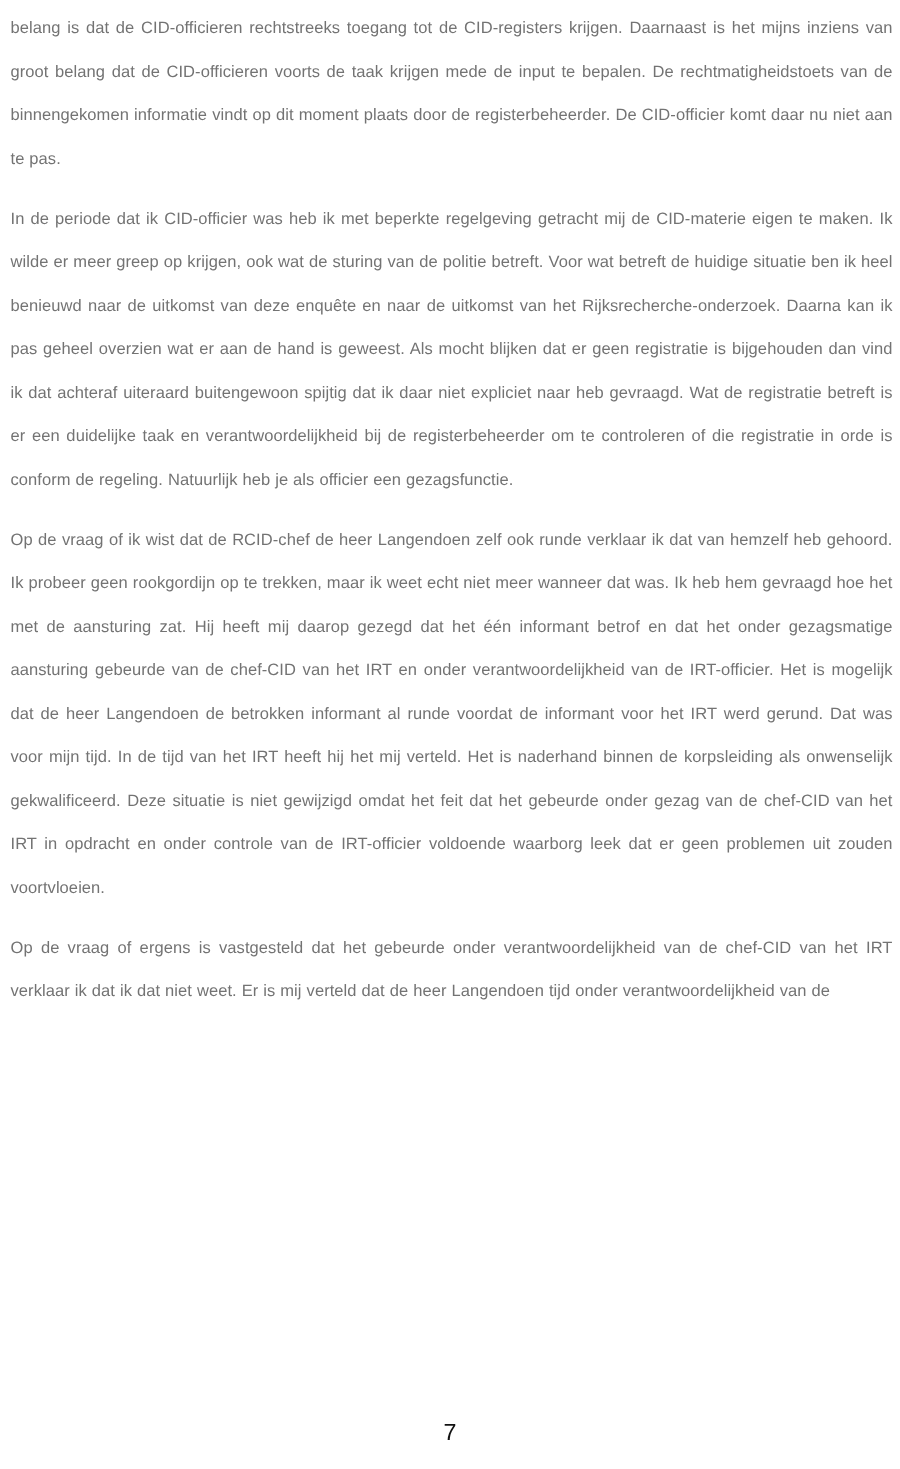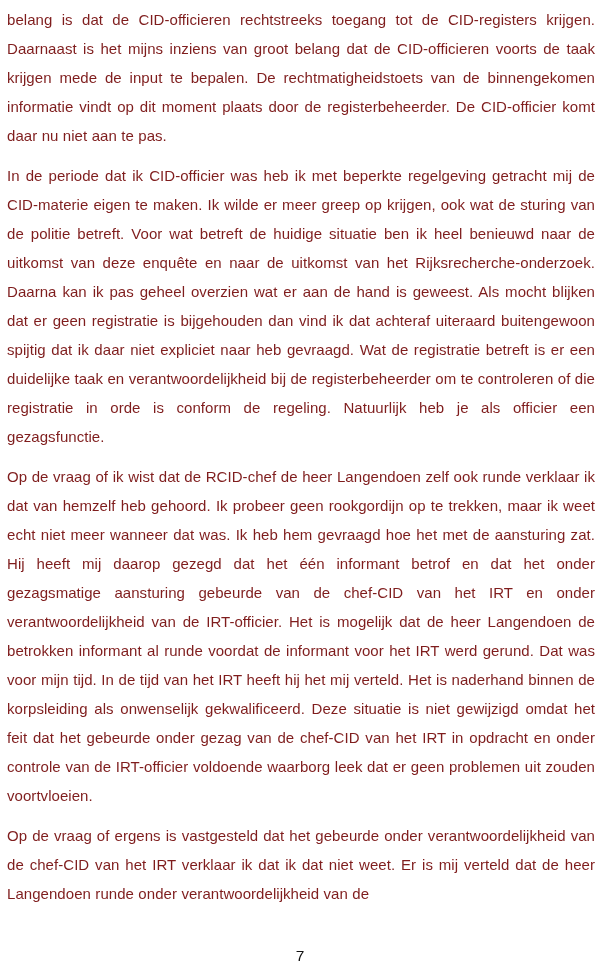--- a/index.html
+++ b/index.html
@@ -25,27 +25,27 @@
   }
   .textblock {
     position: absolute;
     left: 7px;
     top: 0px;
     width: 588px;
   }
   p.para {
     margin: 0;
     padding: 0;
-    font-size: 15px;
+    font-size: 11px;
     line-height: 29px;
     text-align: justify;
     text-justify: inter-word;
     letter-spacing: 0.05px;
     word-spacing: 0.2px;
-    color: #7f1d1d;
+    color: #737373;
     -webkit-font-smoothing: none;
   }
   p.para + p.para {
     margin-top: 11px;
   }
   
   p.para:first-child {
     padding-top: 5px;
   }
   .pagenum {
@@ -61,18 +61,18 @@
 </style>
 </head>
 <body>
 
 <div class="page">
 
   <div class="textblock">
     <p class="para">belang is dat de CID-officieren rechtstreeks toegang tot de CID-registers krijgen. Daarnaast is het mijns inziens van groot belang dat de CID-officieren voorts de taak krijgen mede de input te bepalen. De rechtmatigheidstoets van de binnengekomen informatie vindt op dit moment plaats door de registerbeheerder. De CID-officier komt daar nu niet aan te pas.</p>
     <p class="para">In de periode dat ik CID-officier was heb ik met beperkte regelgeving getracht mij de CID-materie eigen te maken. Ik wilde er meer greep op krijgen, ook wat de sturing van de politie betreft. Voor wat betreft de huidige situatie ben ik heel benieuwd naar de uitkomst van deze enquête en naar de uitkomst van het Rijksrecherche-onderzoek. Daarna kan ik pas geheel overzien wat er aan de hand is geweest. Als mocht blijken dat er geen registratie is bijgehouden dan vind ik dat achteraf uiteraard buitengewoon spijtig dat ik daar niet expliciet naar heb gevraagd. Wat de registratie betreft is er een duidelijke taak en verantwoordelijkheid bij de registerbeheerder om te controleren of die registratie in orde is conform de regeling. Natuurlijk heb je als officier een gezagsfunctie.</p>
     <p class="para">Op de vraag of ik wist dat de RCID-chef de heer Langendoen zelf ook runde verklaar ik dat van hemzelf heb gehoord. Ik probeer geen rookgordijn op te trekken, maar ik weet echt niet meer wanneer dat was. Ik heb hem gevraagd hoe het met de aansturing zat. Hij heeft mij daarop gezegd dat het één informant betrof en dat het onder gezagsmatige aansturing gebeurde van de chef-CID van het IRT en onder verantwoordelijkheid van de IRT-officier. Het is mogelijk dat de heer Langendoen de betrokken informant al runde voordat de informant voor het IRT werd gerund. Dat was voor mijn tijd. In de tijd van het IRT heeft hij het mij verteld. Het is naderhand binnen de korpsleiding als onwenselijk gekwalificeerd. Deze situatie is niet gewijzigd omdat het feit dat het gebeurde onder gezag van de chef-CID van het IRT in opdracht en onder controle van de IRT-officier voldoende waarborg leek dat er geen problemen uit zouden voortvloeien.</p>
-    <p class="para">Op de vraag of ergens is vastgesteld dat het gebeurde onder verantwoordelijkheid van de chef-CID van het IRT verklaar ik dat ik dat niet weet. Er is mij verteld dat de heer Langendoen runde onder verantwoordelijkheid van de</p>
+    <p class="para">Op de vraag of ergens is vastgesteld dat het gebeurde onder verantwoordelijkheid van de chef-CID van het IRT verklaar ik dat ik dat niet weet. Er is mij verteld dat de heer Langendoen tijd onder verantwoordelijkheid van de</p>
   </div>
 
   <div class="pagenum">7</div>
 
 </div>
 
 </body></html>

